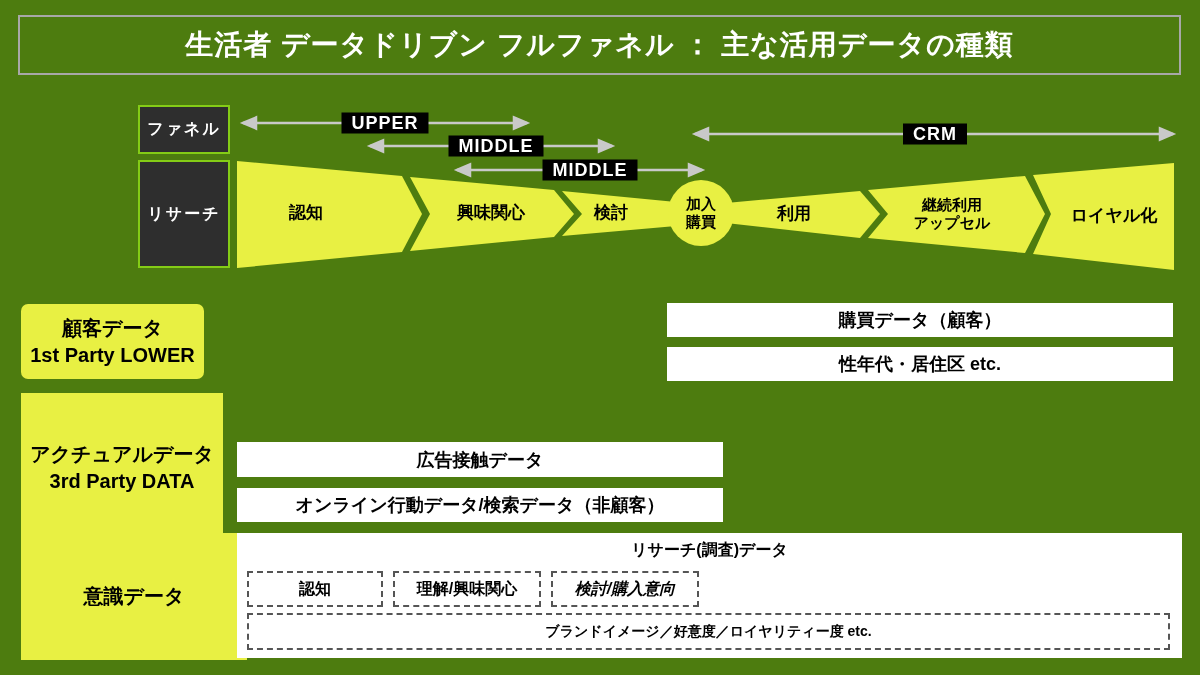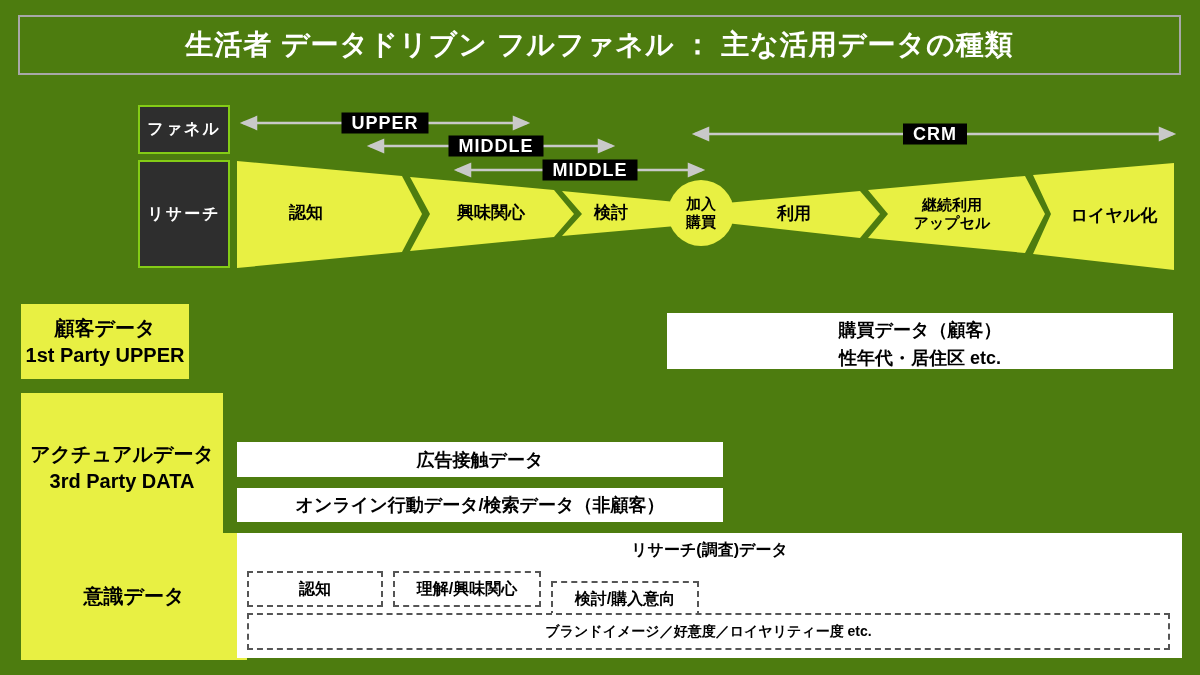--- a/index.html
+++ b/index.html
@@ -35,46 +35,46 @@
   .phase-label{
     transform:translate(-50%,-50%);color:#000;font-weight:bold;white-space:nowrap;
     text-align:center;font-size:17px;line-height:1.2;
   }
   .phase-label.small{font-size:15px;}
   
   .ybox{
     background:#e8f043;display:flex;flex-direction:column;align-items:center;justify-content:center;
     color:#000;font-weight:bold;font-size:20px;line-height:1.35;text-align:center;box-sizing:border-box;
   }
-  .ybox-1{left:21px;top:304px;width:168px;height:75px;}
+  .ybox-1{left:21px;top:304px;width:183px;height:75px;border-radius:7px;}
   .ybox-2{left:21px;top:393px;width:202px;height:150px;}
   .ybox-3{left:21px;top:533px;width:226px;height:127px;}
   
   .wbar{
     background:#fff;display:flex;align-items:center;justify-content:center;
     color:#000;font-weight:bold;font-size:18px;white-space:nowrap;box-sizing:border-box;
   }
-  .bar-purchase{left:667px;top:303px;width:506px;height:34px;margin-top:10px;}
-  .bar-demo{left:667px;top:347px;width:506px;height:22px;}
+  .bar-purchase{left:667px;top:303px;width:506px;height:34px;}
+  .bar-demo{left:667px;top:347px;width:506px;height:34px;}
   .bar-ad{left:237px;top:442px;width:486px;height:35px;}
   .bar-online{left:237px;top:488px;width:486px;height:34px;}
   
   .research-panel{left:237px;top:533px;width:945px;height:125px;background:#fff;}
   .research-title{
     position:absolute;left:0;top:7px;width:100%;text-align:center;
     color:#000;font-size:16px;font-weight:bold;
   }
   .dash-box{
     position:absolute;border:2px dashed #555;box-sizing:border-box;
     display:flex;align-items:center;justify-content:center;
     color:#000;font-size:16px;font-weight:bold;white-space:nowrap;background:#fff;
   }
   .dash-awareness{left:10px;top:38px;width:136px;height:36px;}
   .dash-understanding{left:156px;top:38px;width:148px;height:36px;}
-  .dash-consideration{left:314px;top:48px;width:148px;height:36px;}
+  .dash-consideration{left:314px;top:38px;width:148px;height:36px;font-style:italic;}
   .dash-brand{left:10px;top:80px;width:923px;height:37px;font-size:14px;}
 </style>
 </head>
 <body>
 
 <div class="stage">
 
   <div class="abs title-box">
     <span>生活者 データドリブン フルファネル ： 主な活用データの種類</span>
   </div>
@@ -131,21 +131,21 @@
   </div>
   <div class="abs phase-label" style="left:794px;top:214px;">利用</div>
   <div class="abs phase-label small" style="left:952px;top:214px;">
     <div>継続利用</div>
     <div>アップセル</div>
   </div>
   <div class="abs phase-label" style="left:1106px;top:216px;margin-left:8px;">ロイヤル化</div>
 
   <div class="abs ybox ybox-1">
     <div>顧客データ</div>
-    <div>1st Party UPPER</div>
+    <div>1st Party LOWER</div>
   </div>
   <div class="abs wbar bar-purchase">購買データ（顧客）</div>
   <div class="abs wbar bar-demo">性年代・居住区 etc.</div>
 
   <div class="abs ybox ybox-2">
     <div>アクチュアルデータ</div>
     <div>3rd Party DATA</div>
   </div>
   <div class="abs wbar bar-ad">広告接触データ</div>
   <div class="abs wbar bar-online">オンライン行動データ/検索データ（非顧客）</div>

